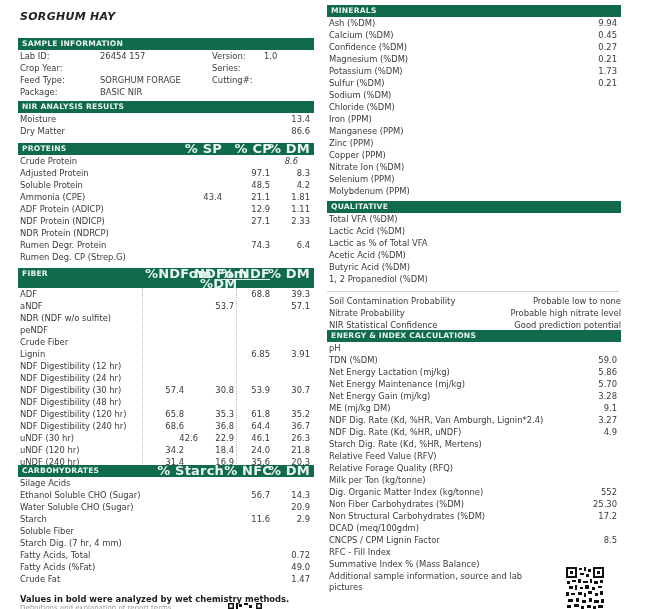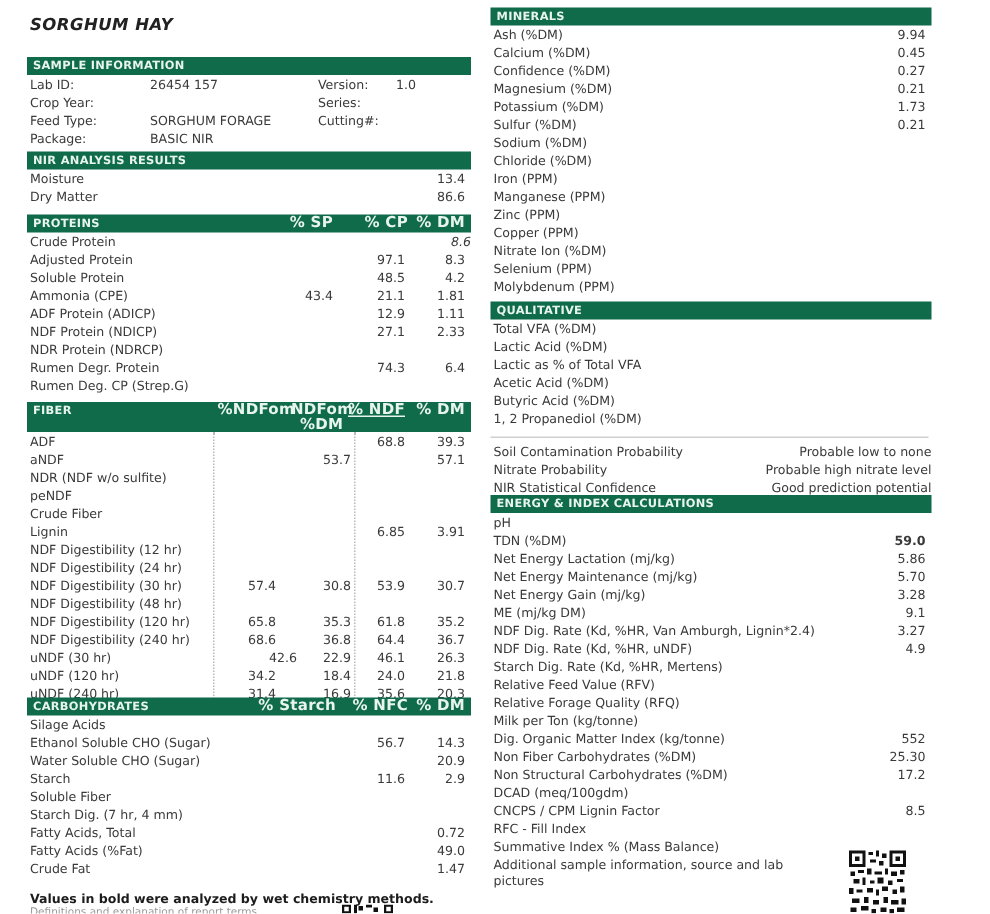--- a/index.html
+++ b/index.html
@@ -15,21 +15,21 @@
   .title {
     position: absolute; left: 20px; top: 10px;
     font-weight: bold; font-style: italic; font-size: 11px; color: #222;
     letter-spacing: 0.3px;
   }
   .bar {
     background: #0f6b4a; color: #e8f4ee; font-weight: bold;
     font-size: 7.6px; height: 12px; line-height: 12px; padding-left: 4px;
     letter-spacing: 0.2px; display: flex; position: relative;
   }
-  .bar .hc { position: absolute; top: 0; text-align: right; font-size: 10px; }
+  .bar .hc { position: absolute; top: 0; text-align: right; font-size: 13px; }
   .row {
     position: relative; height: 12px; line-height: 12px; white-space: nowrap;
   }
   .row .lab { position: absolute; left: 2px; }
   .row .v { position: absolute; text-align: right; }
   .kv .k1 { position: absolute; left: 2px; }
   .kv .v1 { position: absolute; left: 82px; }
   .kv .k2 { position: absolute; left: 194px; }
   .kv .v2 { position: absolute; left: 246px; }
   .sep-dots {
@@ -110,21 +110,21 @@
       <span>PROTEINS</span>
       <span class="hc" style="right:92px;">% SP</span>
       <span class="hc" style="right:42px;">% CP</span>
       <span class="hc" style="right:4px;">% DM</span>
     </div>
     <div id="protein-rows">
         <div class="row">
           <span class="lab" style="">Crude Protein</span>
           <span class="v" style="right:92px;"></span>
           <span class="v" style="right:44px;"></span>
-          <span class="v" style="right:0;font-style:italic;">8.6</span>
+          <span class="v" style="right:16px;font-style:italic;">8.6</span>
         </div>
         <div class="row">
           <span class="lab" style="">Adjusted Protein</span>
           <span class="v" style="right:92px;"></span>
           <span class="v" style="right:44px;">97.1</span>
           <span class="v" style="right:4px;">8.3</span>
         </div>
         <div class="row">
           <span class="lab" style="">Soluble Protein</span>
           <span class="v" style="right:92px;"></span>
@@ -478,21 +478,21 @@
     <div class="bar">
       <span>ENERGY &amp; INDEX CALCULATIONS</span>
     </div>
     <div id="energy-rows">
         <div class="row">
           <span class="lab" style="">pH</span>
           <span class="v" style="right:4px;"></span>
         </div>
         <div class="row">
           <span class="lab" style="">TDN (%DM)</span>
-          <span class="v" style="right:4px;font-weight:bold;">59.0</span>
+          <span class="v" style="right:4px;">59.0</span>
         </div>
         <div class="row">
           <span class="lab" style="">Net Energy Lactation (mj/kg)</span>
           <span class="v" style="right:4px;">5.86</span>
         </div>
         <div class="row">
           <span class="lab" style="">Net Energy Maintenance (mj/kg)</span>
           <span class="v" style="right:4px;">5.70</span>
         </div>
         <div class="row">

